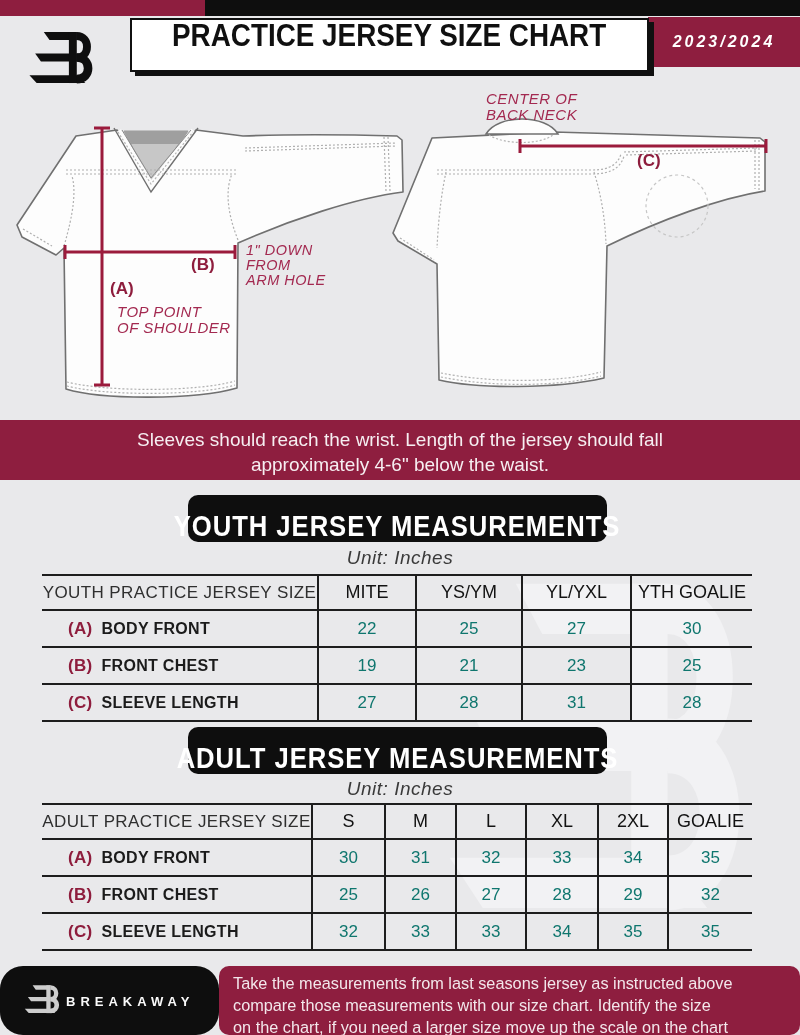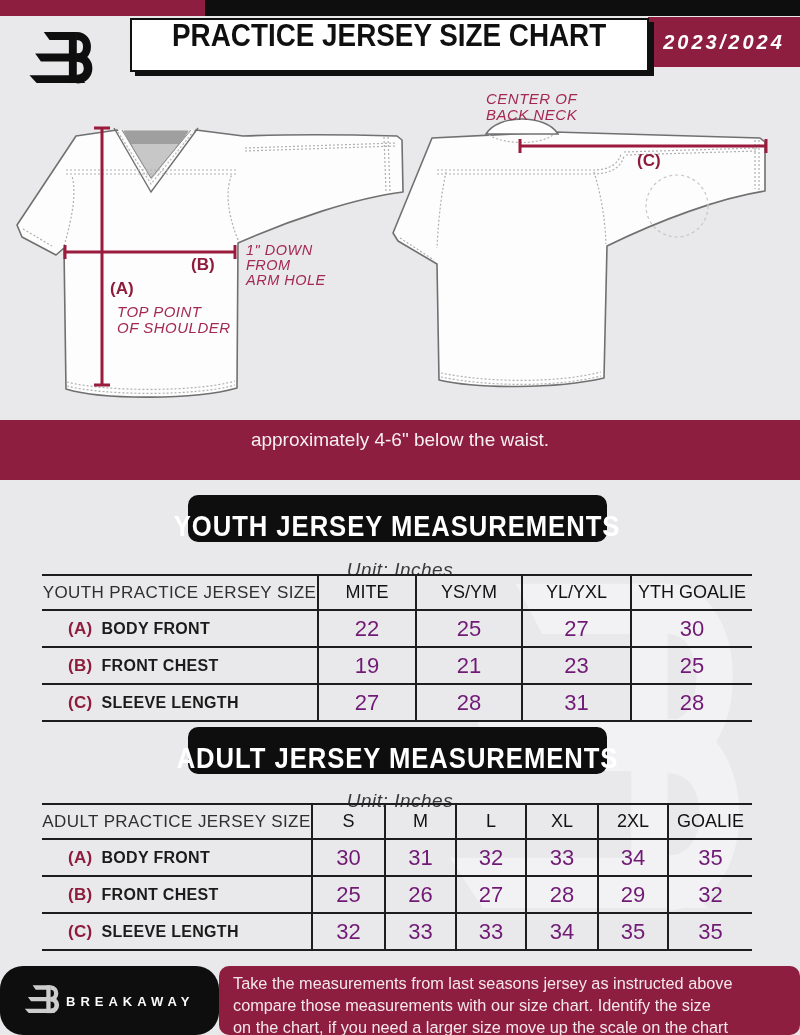--- a/index.html
+++ b/index.html
@@ -7,37 +7,37 @@
         font-family:"Liberation Sans",sans-serif;}
   .abs{position:absolute;}
   
   .strip-maroon{left:0;top:0;width:205px;height:16px;background:#8E1E3F;}
   .strip-black{left:205px;top:0;width:595px;height:16px;background:#0E0E0E;}
   
   .title-box{left:130px;top:18px;width:515px;height:50px;background:#fff;border:2px solid #101010;
              box-shadow:5px 4px 0 #101010;display:flex;justify-content:center;z-index:3;}
   .title-box span{font-weight:bold;font-size:29px;color:#101010;letter-spacing:0;transform:scale(0.96,1.08);white-space:nowrap;}
   .year-box{left:648px;top:17px;width:152px;height:50px;background:#8E1E3F;display:flex;align-items:center;justify-content:center;z-index:2;}
-  .year-box span{color:#fff;font-weight:bold;font-style:italic;font-size:20px;letter-spacing:3px;white-space:nowrap;}
+  .year-box span{color:#fff;font-weight:bold;font-style:italic;font-size:16px;letter-spacing:3px;white-space:nowrap;}
   .logo-main{left:24px;top:26px;z-index:3;}
   
   .banner{left:0;top:420px;width:800px;height:60px;background:#8E1E3F;color:#f6eef1;text-align:center;
           font-size:19px;line-height:25px;padding-top:7px;box-sizing:border-box;z-index:2;}
   
   .pill{left:188px;width:419px;height:47px;background:#0E0E0E;border-radius:10px;display:flex;
         align-items:flex-end;justify-content:center;z-index:2;}
   .pill span{color:#fff;font-weight:bold;font-size:27px;letter-spacing:1px;transform:scale(0.95,1.12);white-space:nowrap;}
-  .unit{left:0;width:800px;text-align:center;font-style:italic;font-size:19px;color:#3a3a3a;letter-spacing:0.5px;z-index:2;margin-top:12px;}
+  .unit{left:0;width:800px;text-align:center;font-style:italic;font-size:19px;color:#3a3a3a;letter-spacing:0.5px;z-index:2;}
   
   .mtable{border-collapse:collapse;table-layout:fixed;z-index:2;}
   .mtable th,.mtable td{border-left:2px solid #1d1d1d;padding:0;text-align:center;vertical-align:middle;overflow:hidden;}
   .mtable th:first-child,.mtable td:first-child{border-left:none;}
   .mtable thead th{border-top:2px solid #1d1d1d;border-bottom:2px solid #1d1d1d;font-size:18px;color:#121212;height:33px;font-weight:normal;white-space:nowrap;}
   .mtable thead th.sizecol{font-weight:normal;font-size:17px;color:#2f2f2f;letter-spacing:0.4px;}
-  .mtable tbody td{border-bottom:2px solid #1d1d1d;font-size:22px;color:#701a75;height:35px;}
+  .mtable tbody td{border-bottom:2px solid #1d1d1d;font-size:17px;color:#0f766e;height:35px;}
   .mtable td.lab{text-align:left;padding-left:26px;font-size:16px;color:#1b1b1b;font-weight:bold;letter-spacing:0.3px;white-space:nowrap;}
   .key{color:#8e1d3d;font-weight:bold;font-size:17px;margin-right:9px;}
   
   .watermark{left:430px;top:545px;z-index:0;opacity:1;}
   
   .foot-black{left:0;top:966px;width:219px;height:69px;background:#0E0E0E;z-index:2;border-radius:23px;}
   .foot-brand{position:absolute;left:66px;top:28px;color:#fafafa;font-weight:bold;font-size:13px;letter-spacing:5px;white-space:nowrap;}
   .foot-maroon{left:219px;top:966px;width:581px;height:69px;background:#8E1E3F;color:#f3e7eb;
                font-size:16.3px;line-height:22px;padding:6px 0 0 14px;box-sizing:border-box;z-index:2;border-radius:10px;}
   .diagram{left:0;top:88px;z-index:1;}
@@ -160,20 +160,21 @@
         <line x1="520" y1="51" x2="520" y2="65"></line>
         <line x1="766" y1="51" x2="766" y2="65"></line>
       </g>
       <text class="ann-bold" x="637" y="78">(C)</text>
       <text class="ann-it" x="486" y="16">CENTER OF</text>
       <text class="ann-it" x="486" y="32">BACK NECK</text>
     </g>
   </svg>
 
   <div class="abs banner">
+    <div>Sleeves should reach the wrist. Length of the jersey should fall</div>
     <div>approximately 4-6" below the waist.</div>
   </div>
 
   <div class="abs pill" style="top:495px;">
     <span>YOUTH JERSEY MEASUREMENTS</span>
   </div>
   <div class="abs unit" style="top:547px;">Unit: Inches</div>
 
   <table class="abs mtable" style="left:42px;top:574px;width:710px;">
     <colgroup>

